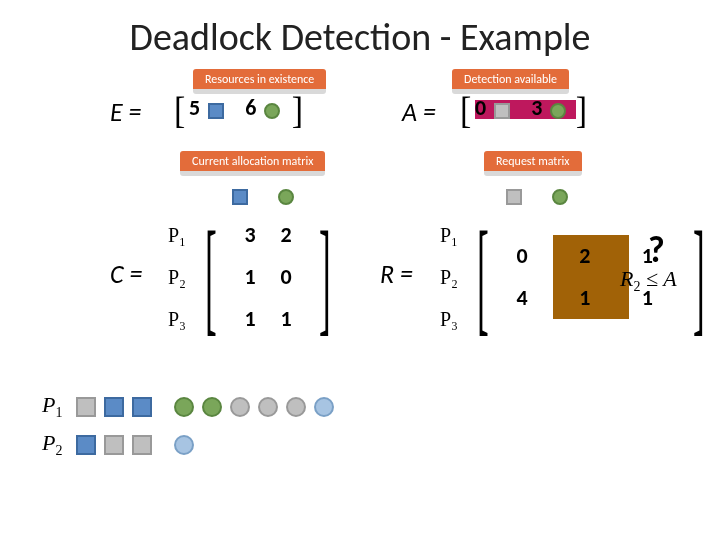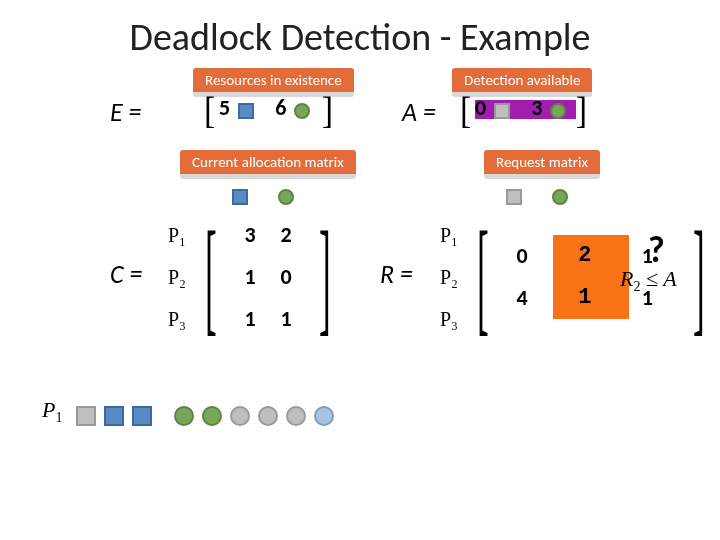--- a/index.html
+++ b/index.html
@@ -30,21 +30,21 @@
     font-size: 34px;
     font-family: "Times New Roman", serif;
     display: inline-block;
     transform: scaleY(1.1);
     vertical-align: middle;
   }
   .vecNum { font-size: 22px; font-weight: bold; }
   .tag {
     background: #e36c3a;
     color: #fff;
-    font-size: 15px;
+    font-size: 12px;
     padding: 3px 12px;
     border-radius: 3px 3px 0 0;
     white-space: nowrap;
     display: inline-block;
   }
   .tagShadow {
     background: #d9d9d9;
     height: 5px;
     border-radius: 0 0 3px 3px;
   }
@@ -58,22 +58,22 @@
   .matNum {
     font-size: 22px;
     font-weight: bold;
     width: 36px;
     height: 42px;
     line-height: 42px;
     text-align: center;
     display: inline-block;
   }
   .pLabel { font-size: 20px; font-family: "Times New Roman", serif; }
-  .hlYellow { background: #a21caf; }
-  .hlRow { background: #f97316; padding: 0 14px; display: inline-block; font-family: Liberation Mono, monospace; }
+  .hlYellow { background: #be185d; }
+  .hlRow { background: #a16207; padding: 0 14px; display: inline-block; }
   .matBracket {
     font-family: "Times New Roman", serif;
     font-size: 126px;
     line-height: 126px;
     transform: scaleX(0.28);
     display: inline-block;
   }
   .qmark { font-size: 36px; font-weight: bold; }
   .ineq { font-size: 22px; font-style: italic; font-family: "Times New Roman", serif; }
   .ineq sub { font-size: 14px; font-style: normal; }
@@ -91,21 +91,21 @@
     <div class="tag">Resources in existence</div>
     <div class="tagShadow"></div>
   </div>
 
   <div class="abs" style="left:452px; top:0px;">
     <div class="tag">Detection available</div>
     <div class="tagShadow"></div>
   </div>
 
   <div class="abs varLabel" style="left:110px; top:28px;">E =</div>
-  <div class="abs" style="left:204px; top:24px;">
+  <div class="abs" style="left:174px; top:24px;">
     <span class="bigBracket">[</span>
     <span class="vecNum">5</span>
     <span class="sq blue" style="margin:0 18px 0 4px;"></span>
     <span class="vecNum">6</span>
     <span class="circ green" style="margin:0 8px 0 4px;"></span>
     <span class="bigBracket">]</span>
   </div>
 
   <div class="abs varLabel" style="left:402px; top:28px;">A =</div>
   <div class="abs" style="left:460px; top:24px;">
@@ -171,32 +171,42 @@
     </div>
   </div>
 
   <div class="abs qmark" style="left:648px; top:160px;">?</div>
   <div class="abs ineq" style="left:620px; top:198px;">
     <span>R</span><sub>2</sub><span> ≤ A</span>
   </div>
 
   <div class="abs" style="left:42px; top:320px;">
 
-    <div style="display:flex; align-items:flex-end; gap:14px; height:38px;">
+    <div style="display:flex; align-items:center; gap:14px; height:38px;">
       <span class="ineq"><span>P</span><sub>1</sub></span>
       <div class="dotRow processTok">
         <span class="sq grey"></span>
         <span class="sq blue"></span>
         <span class="sq blue"></span>
         <span style="width:6px;"></span>
         <span class="circ green"></span>
         <span class="circ green"></span>
         <span class="circ grey"></span>
         <span class="circ grey"></span>
         <span class="circ grey"></span>
         <span class="circ lblue"></span>
       </div>
     </div>
 
+    <div style="display:flex; align-items:center; gap:14px; height:38px;">
+      <span class="ineq"><span>P</span><sub>2</sub></span>
+      <div class="dotRow processTok">
+        <span class="sq blue"></span>
+        <span class="sq grey"></span>
+        <span class="sq grey"></span>
+        <span style="width:6px;"></span>
+        <span class="circ lblue"></span>
+      </div>
+    </div>
 
   </div>
 
 </div>
 
 </body></html>

